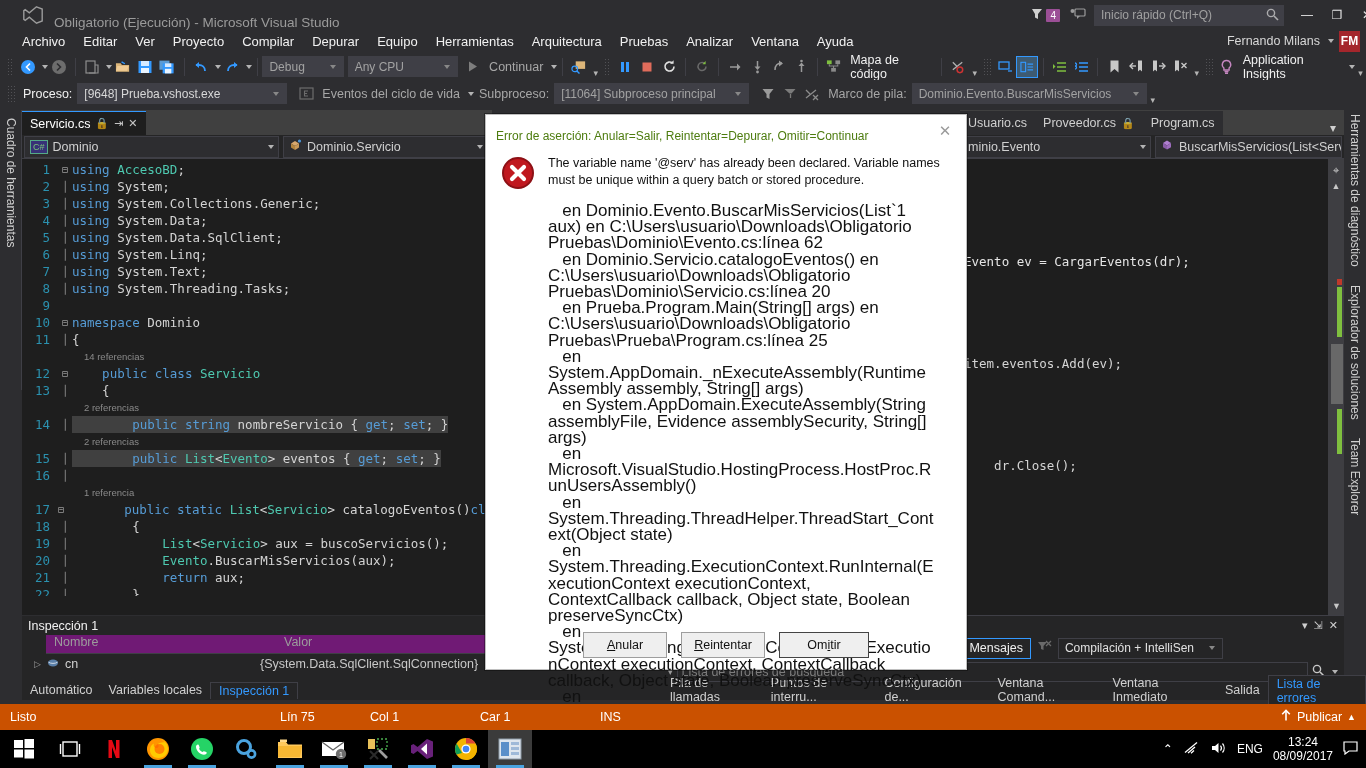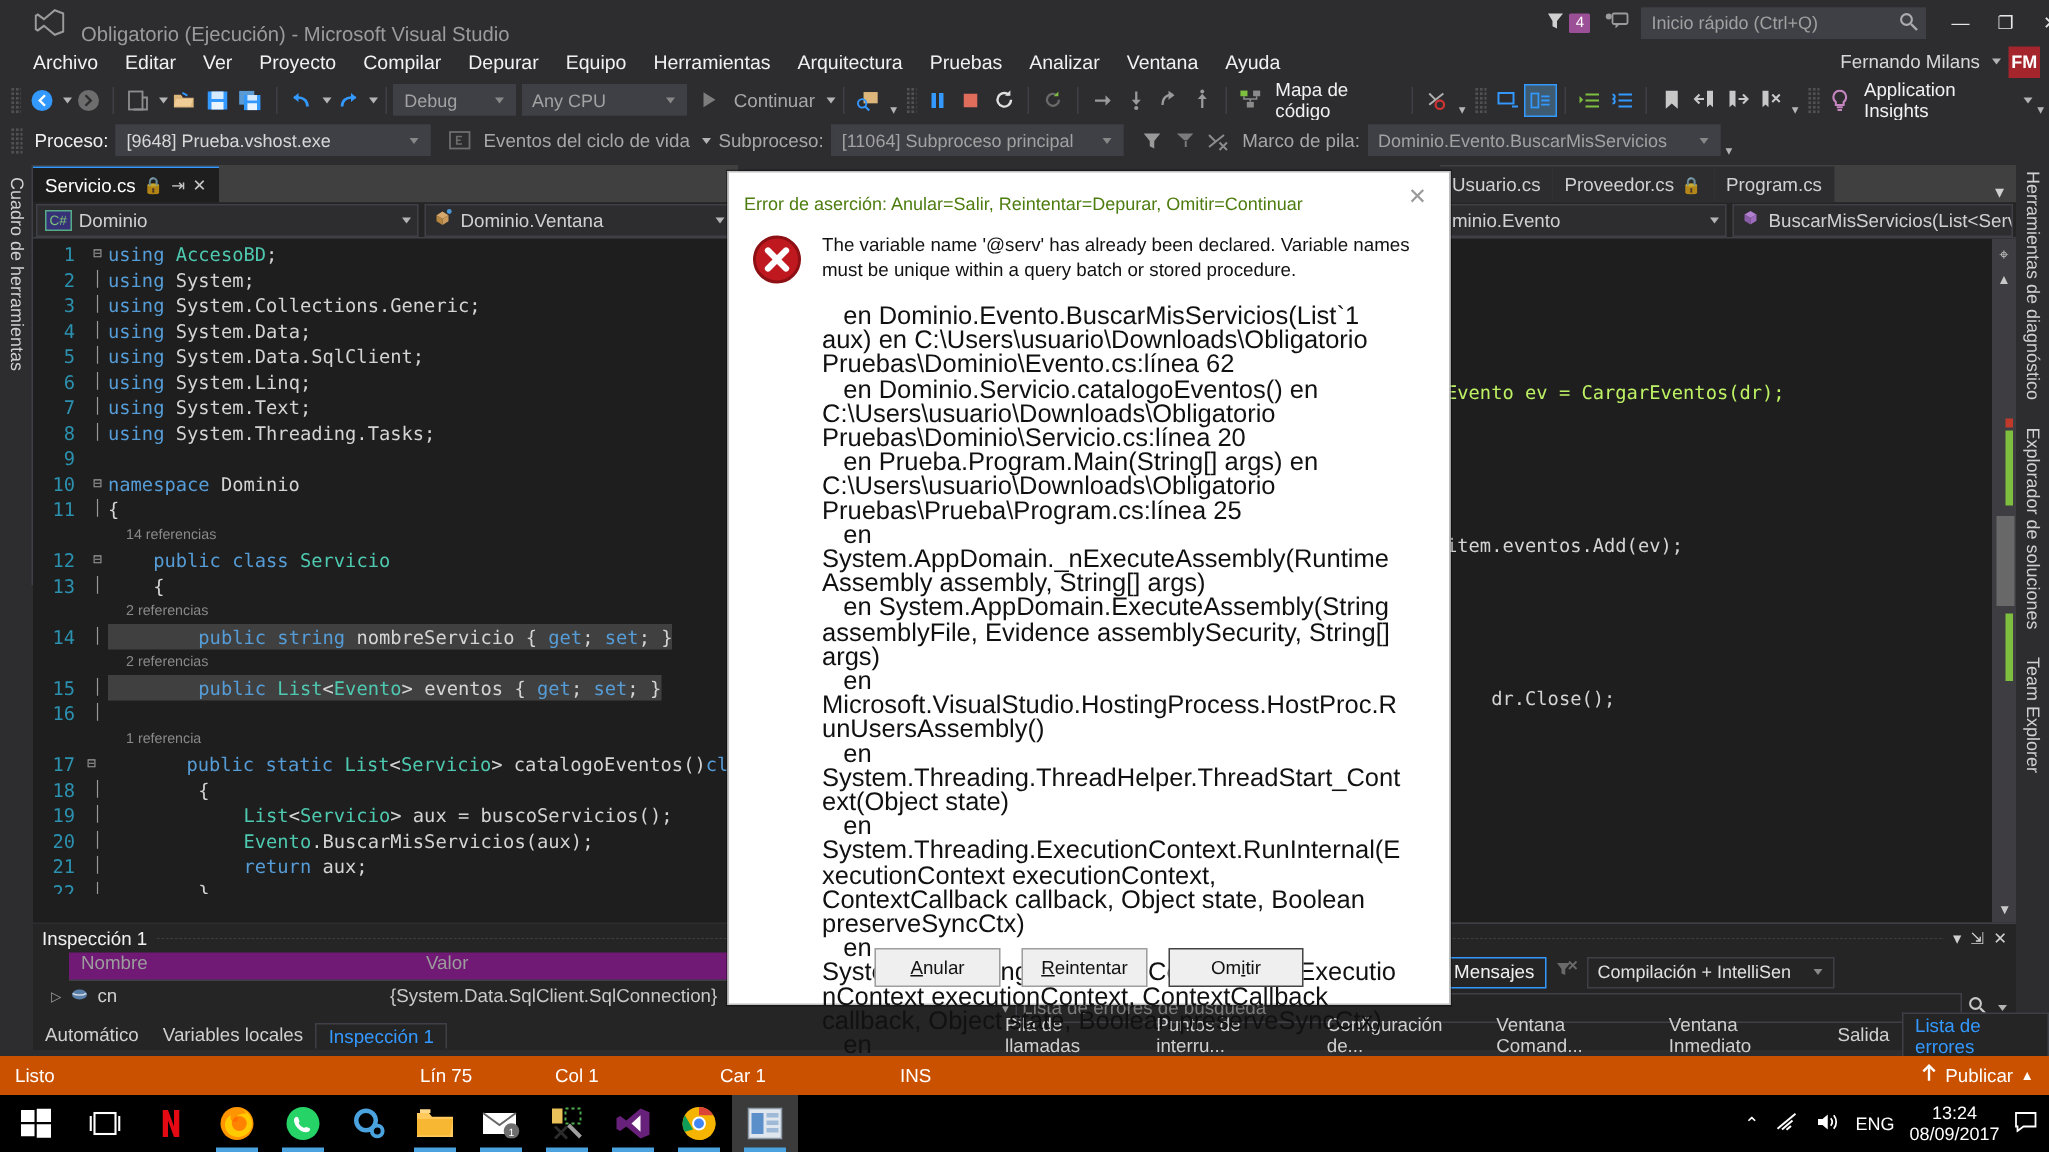--- a/index.html
+++ b/index.html
@@ -99,21 +99,21 @@
   .code {
     font-family:"DejaVu Sans Mono", monospace; font-size:12.5px; line-height:17px;
     white-space:pre; color:#d4d4d4;
   }
   .ln { display:flex; height:17px; align-items:center; }
   .lnum { width:36px; text-align:right; padding-right:8px; color:#2b91af;
           font-family:"DejaVu Sans Mono", monospace; font-size:12.5px; flex:none;}
   .reflabel { color:#8a8a8a; font-size:9.5px; font-family:"Liberation Sans",sans-serif; }
   .kw  { color:#569cd6; }
   .kw2 { color:#4ec9b0; }
-  .ty  { color:#bef264; }
+  .ty  { color:#e5e5e5; }
   .pl  { color:#d4d4d4; }
   .hl  { background:#404040; }
   .fold { color:#9a9a9a; font-size:10px; }
 
   .editor-zoombar {
     height:19px; background:#2d2d30; display:flex; align-items:center;
     border-top:1px solid #3f3f46; font-size:11.5px; color:#d0d0d0;
   }
   .zoomsel { width:62px; height:16px; background:#2d2d30; border:1px solid #3f3f46; display:flex;
              align-items:center; padding:0 3px; margin-left:6px; }
@@ -541,21 +541,21 @@
       </div>
       <div class="navcombo" style="width:205px">
         <span>
           <svg width="13" height="12" viewBox="0 0 13 12">
               <path d="M2 4.5 6 2l4 2.5L6 7z" fill="#d7a86e"></path>
               <path d="M2 4.5v4L6 11V7z" fill="#b4853f"></path>
               <path d="M10 4.5v4L6 11V7z" fill="#c99a5a"></path>
               <circle cx="10.5" cy="2" r="1.6" fill="#4b96d9"></circle>
             </svg>
         </span>
-        <span>Dominio.Ventana</span>
+        <span>Dominio.Servicio</span>
         <span class="caret" style="margin-left:auto"></span>
       </div>
     </div>
     <div id="code-left" class="code" style="height:437px; overflow:hidden; padding-top:2px;"><div class="ln"><span class="lnum">1</span><span class="fold" style="display:inline-block;width:14px;text-align:center">⊟</span><span class="code"><span class="kw">using</span> <span class="kw2">AccesoBD</span>;</span></div><div class="ln"><span class="lnum">2</span><span class="fold" style="display:inline-block;width:14px;text-align:center">│</span><span class="code"><span class="kw">using</span> System;</span></div><div class="ln"><span class="lnum">3</span><span class="fold" style="display:inline-block;width:14px;text-align:center">│</span><span class="code"><span class="kw">using</span> System.Collections.Generic;</span></div><div class="ln"><span class="lnum">4</span><span class="fold" style="display:inline-block;width:14px;text-align:center">│</span><span class="code"><span class="kw">using</span> System.Data;</span></div><div class="ln"><span class="lnum">5</span><span class="fold" style="display:inline-block;width:14px;text-align:center">│</span><span class="code"><span class="kw">using</span> System.Data.SqlClient;</span></div><div class="ln"><span class="lnum">6</span><span class="fold" style="display:inline-block;width:14px;text-align:center">│</span><span class="code"><span class="kw">using</span> System.Linq;</span></div><div class="ln"><span class="lnum">7</span><span class="fold" style="display:inline-block;width:14px;text-align:center">│</span><span class="code"><span class="kw">using</span> System.Text;</span></div><div class="ln"><span class="lnum">8</span><span class="fold" style="display:inline-block;width:14px;text-align:center">│</span><span class="code"><span class="kw">using</span> System.Threading.Tasks;</span></div><div class="ln"><span class="lnum">9</span><span class="fold" style="display:inline-block;width:14px;text-align:center"></span><span class="code"></span></div><div class="ln"><span class="lnum">10</span><span class="fold" style="display:inline-block;width:14px;text-align:center">⊟</span><span class="code"><span class="kw">namespace</span> Dominio</span></div><div class="ln"><span class="lnum">11</span><span class="fold" style="display:inline-block;width:14px;text-align:center">│</span><span class="code">{</span></div><div class="ln"><span class="lnum"></span><span style="display:inline-block;width:26px"></span><span class="reflabel">14 referencias</span></div><div class="ln"><span class="lnum">12</span><span class="fold" style="display:inline-block;width:14px;text-align:center">⊟</span><span class="code">    <span class="kw">public</span> <span class="kw">class</span> <span class="kw2">Servicio</span></span></div><div class="ln"><span class="lnum">13</span><span class="fold" style="display:inline-block;width:14px;text-align:center">│</span><span class="code">    {</span></div><div class="ln"><span class="lnum"></span><span style="display:inline-block;width:26px"></span><span class="reflabel">2 referencias</span></div><div class="ln"><span class="lnum">14</span><span class="fold" style="display:inline-block;width:14px;text-align:center">│</span><span class="code hl">        <span class="kw">public</span> <span class="kw">string</span> nombreServicio { <span class="kw">get</span>; <span class="kw">set</span>; }</span></div><div class="ln"><span class="lnum"></span><span style="display:inline-block;width:26px"></span><span class="reflabel">2 referencias</span></div><div class="ln"><span class="lnum">15</span><span class="fold" style="display:inline-block;width:14px;text-align:center">│</span><span class="code hl">        <span class="kw">public</span> <span class="kw2">List</span>&lt;<span class="kw2">Evento</span>&gt; eventos { <span class="kw">get</span>; <span class="kw">set</span>; }</span></div><div class="ln"><span class="lnum">16</span><span class="fold" style="display:inline-block;width:14px;text-align:center">│</span><span class="code"></span></div><div class="ln"><span class="lnum"></span><span style="display:inline-block;width:26px"></span><span class="reflabel">1 referencia</span></div><div class="ln"><span class="lnum">17</span><span class="fold" style="display:inline-block;width:14px;text-align:center">⊟</span><span class="code">        <span class="kw">public</span> <span class="kw">static</span> <span class="kw2">List</span>&lt;<span class="kw2">Servicio</span>&gt; catalogoEventos()<span <span="" class="kw">class</span>="cm"&gt;//Se</span></div><div class="ln"><span class="lnum">18</span><span class="fold" style="display:inline-block;width:14px;text-align:center">│</span><span class="code">        {</span></div><div class="ln"><span class="lnum">19</span><span class="fold" style="display:inline-block;width:14px;text-align:center">│</span><span class="code">            <span class="kw2">List</span>&lt;<span class="kw2">Servicio</span>&gt; aux = buscoServicios();</span></div><div class="ln"><span class="lnum">20</span><span class="fold" style="display:inline-block;width:14px;text-align:center">│</span><span class="code">            <span class="kw2">Evento</span>.BuscarMisServicios(aux);</span></div><div class="ln"><span class="lnum">21</span><span class="fold" style="display:inline-block;width:14px;text-align:center">│</span><span class="code">            <span class="kw">return</span> aux;</span></div><div class="ln"><span class="lnum">22</span><span class="fold" style="display:inline-block;width:14px;text-align:center">│</span><span class="code">        }</span></div></div>
   </div>
 
   <div class="pane" style="left:960px; top:110px; width:384px; height:505px;">
     <div class="tabstrip">
       <div class="tab">
         <span>Usuario.cs</span>

